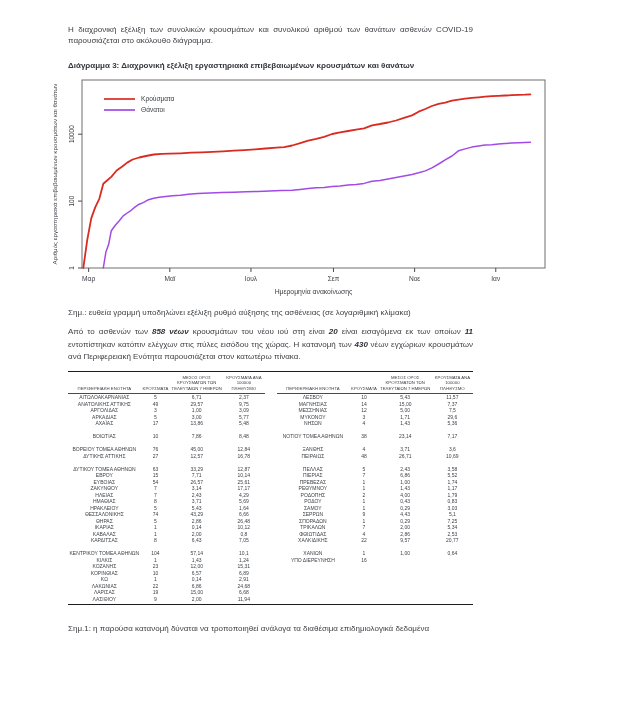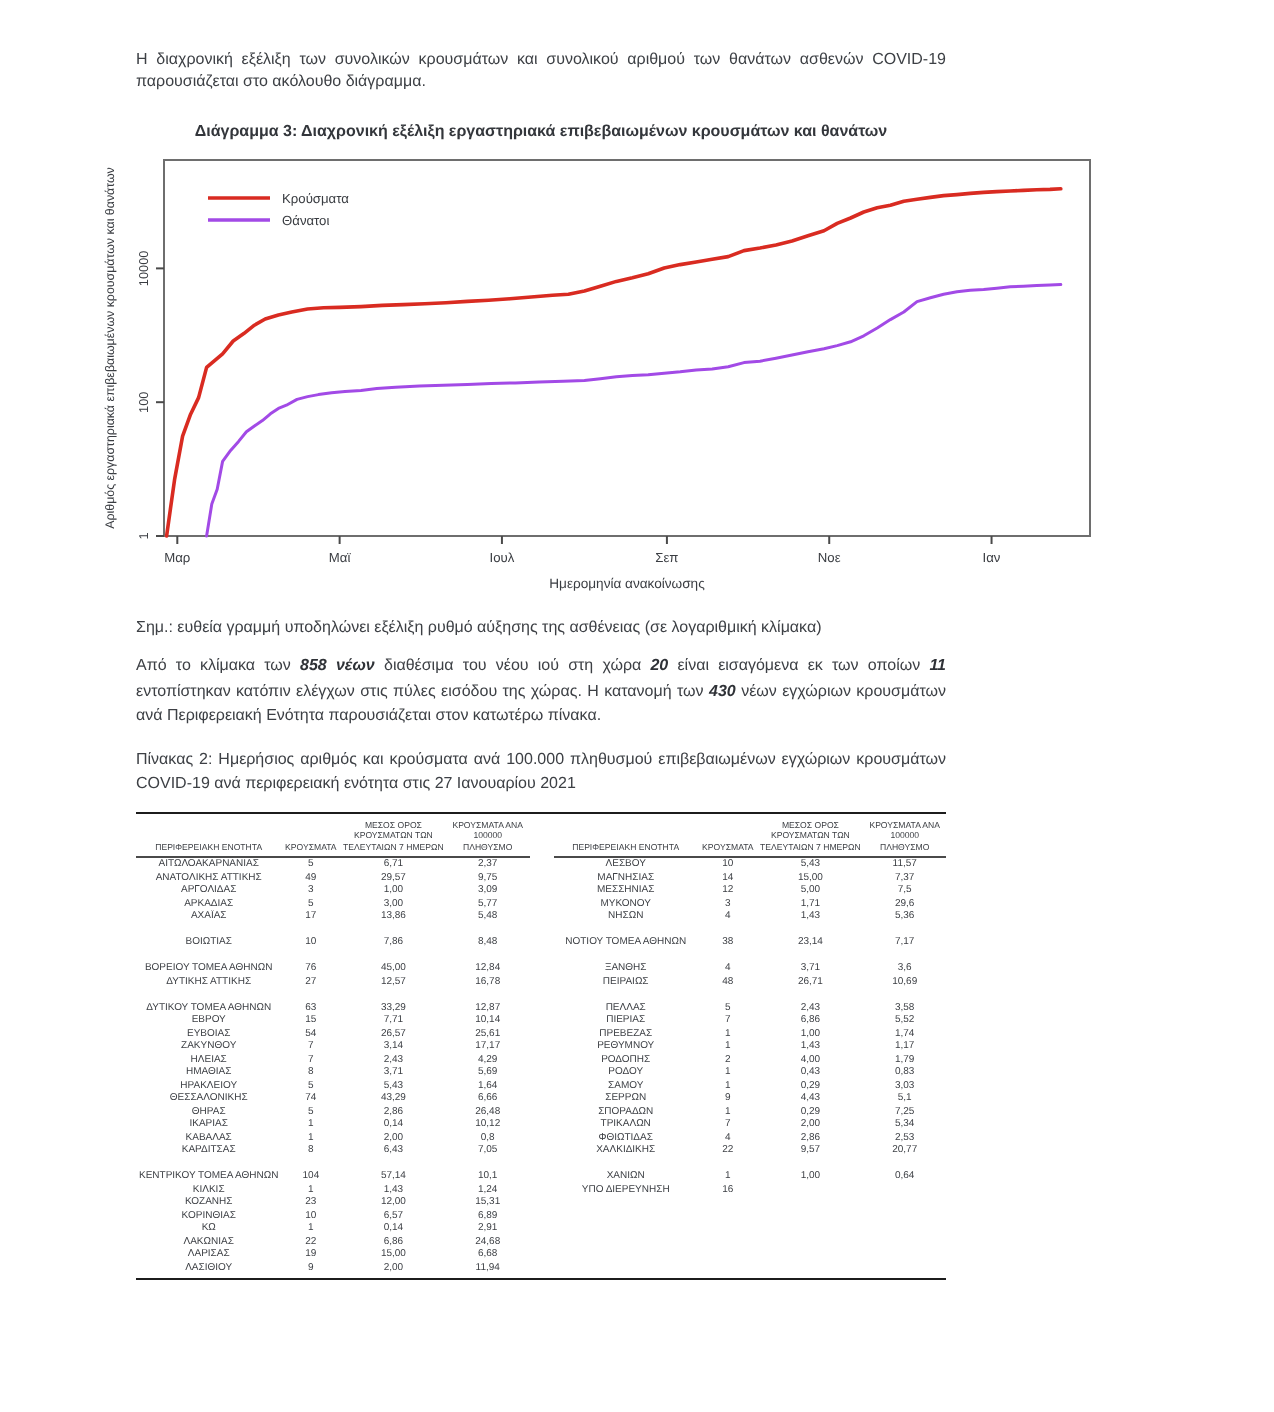--- a/index.html
+++ b/index.html
@@ -1,19 +1,19 @@
 <!DOCTYPE html>
 <html><head>
 <meta charset="utf-8">
 <style>
   html,body{margin:0;padding:0;background:#ffffff;}
   body{width:637px;height:706px;overflow:hidden;font-family:"Liberation Sans","DejaVu Sans",sans-serif;color:#3d4045;}
   .page{position:relative;width:537px;height:706px;box-sizing:border-box;padding:24px 64px 0 68px;}
   .intro{font-size:8px;line-height:11px;text-align:justify;}
-  .chart-title{margin-top:15px;text-align:center;font-size:8px;font-weight:bold;color:#33363b;}
+  .chart-title{margin-top:15px;font-size:8px;font-weight:bold;color:#33363b;}
   .chart-box{margin-top:2px;margin-left:-20px;}
   .chart-note{margin-top:4px;font-size:8px;}
   .para2{margin-top:9px;font-size:8px;line-height:12.5px;text-align:justify;}
   .para2 b{color:#2f3237;font-style:italic;}
   .caption{margin-top:9px;font-size:8px;line-height:12.5px;text-align:justify;}
   .tablewrap{margin-top:7px;border-top:1.6px solid #1c1c1c;border-bottom:1.6px solid #1c1c1c;display:flex;gap:12px;padding:1px 0 2px 0;}
   table.rtable{border-collapse:collapse;flex:1;table-layout:fixed;}
   .rtable thead th{font-size:4.3px;font-weight:normal;color:#3c3f44;border-bottom:0.8px solid #4a4a4a;padding:2px 1px 1.5px 1px;vertical-align:bottom;line-height:1.35;text-align:center;}
   .rtable th:nth-child(1){width:37%;}
   .rtable th:nth-child(2){width:15%;}
@@ -60,23 +60,22 @@
         <path d="M55.3 196.0 L57.9 180.0 L60.6 172.6 L63.3 158.7 L67.3 153.2 L71.3 148.7 L75.2 143.9 L79.2 141.0 L83.2 138.3 L87.2 134.9 L91.2 132.2 L95.2 130.6 L100.5 127.7 L105.8 126.3 L111.2 125.3 L117.8 124.4 L124.5 123.8 L132.5 123.2 L140.4 122.3 L149.8 121.6 L161.7 121.0 L173.7 120.6 L185.7 120.2 L197.6 119.7 L209.6 119.5 L221.6 119.0 L233.6 118.6 L244.2 118.3 L252.2 117.4 L260.2 116.4 L268.2 115.8 L276.1 115.4 L284.1 114.6 L292.1 113.9 L300.1 113.0 L308.1 112.5 L316.1 111.4 L324.0 109.3 L332.0 108.6 L340.0 107.1 L348.0 105.5 L356.0 103.9 L364.0 102.4 L370.6 100.8 L377.3 98.9 L383.9 95.9 L390.6 92.0 L397.2 87.8 L403.9 84.0 L410.5 78.8 L417.2 76.9 L423.8 75.1 L430.5 73.9 L437.1 73.1 L443.8 72.7 L450.4 72.1 L457.1 71.4 L463.7 71.1 L470.4 70.7 L477.0 70.5 L482.4 70.3" fill="none" stroke="#a24ae6" stroke-width="1.5" stroke-linejoin="round" stroke-linecap="round"></path>
         <line x1="56" y1="27" x2="87" y2="27" stroke="#d92b21" stroke-width="1.7"></line>
         <text x="93" y="29.4" font-size="6.6" fill="#3a3d42">Κρούσματα</text>
         <line x1="56" y1="38" x2="87" y2="38" stroke="#a24ae6" stroke-width="1.7"></line>
         <text x="93" y="40.4" font-size="6.6" fill="#3a3d42">Θάνατοι</text>
       </svg>
   </div>
 
   <div class="chart-note">Σημ.: ευθεία γραμμή υποδηλώνει εξέλιξη ρυθμό αύξησης της ασθένειας (σε λογαριθμική κλίμακα)</div>
 
-  <div class="para2"><span>Από το κλίμακα των </span><b>858 νέων</b><span> διαθέσιμα του νέου ιού στη χώρα </span><b>20</b><span> είναι εισαγόμενα εκ των οποίων </span><b>11</b><span> εντοπίστηκαν κατόπιν ελέγχων στις πύλες εισόδου της χώρας. Η κατανομή των </span><b>430</b><span> νέων εγχώριων κρουσμάτων ανά Περιφερειακή Ενότητα παρουσιάζεται στον κατωτέρω πίνακα.</span></div>
-
-  <div class="caption">Πίνακας 2: Ημερήσιος αριθμός και κρούσματα ανά 100.000 πληθυσμού επιβεβαιωμένων εγχώριων κρουσμάτων COVID-19 ανά περιφερειακή ενότητα στις 27 Ιανουαρίου 2021</div>
+  <div class="para2"><span>Από το ασθενών των </span><b>858 νέων</b><span> κρουσμάτων του νέου ιού στη είναι </span><b>20</b><span> είναι εισαγόμενα εκ των οποίων </span><b>11</b><span> εντοπίστηκαν κατόπιν ελέγχων στις πύλες εισόδου της χώρας. Η κατανομή των </span><b>430</b><span> νέων εγχώριων κρουσμάτων ανά Περιφερειακή Ενότητα παρουσιάζεται στον κατωτέρω πίνακα.</span></div>
+
 
   <div class="tablewrap">
     <table class="rtable">
         <thead>
           <tr>
             <th>ΠΕΡΙΦΕΡΕΙΑΚΗ ΕΝΟΤΗΤΑ</th>
             <th>ΚΡΟΥΣΜΑΤΑ</th>
             <th>ΜΕΣΟΣ ΟΡΟΣ ΚΡΟΥΣΜΑΤΩΝ ΤΩΝ ΤΕΛΕΥΤΑΙΩΝ 7 ΗΜΕΡΩΝ</th>
             <th>ΚΡΟΥΣΜΑΤΑ ΑΝΑ 100000 ΠΛΗΘΥΣΜΟ</th>
           </tr>
@@ -476,15 +475,16 @@
             <td></td>
             <td></td>
             <td></td>
             <td></td>
           </tr>
         </tbody>
       </table>
   </div>
 
   <div class="footnotes">
+    <div class="footnote">Σημ.1: η παρούσα κατανομή δύναται να τροποποιηθεί ανάλογα τα διαθέσιμα επιδημιολογικά δεδομένα</div>
   </div>
 
 </div>
 
 </body></html>

